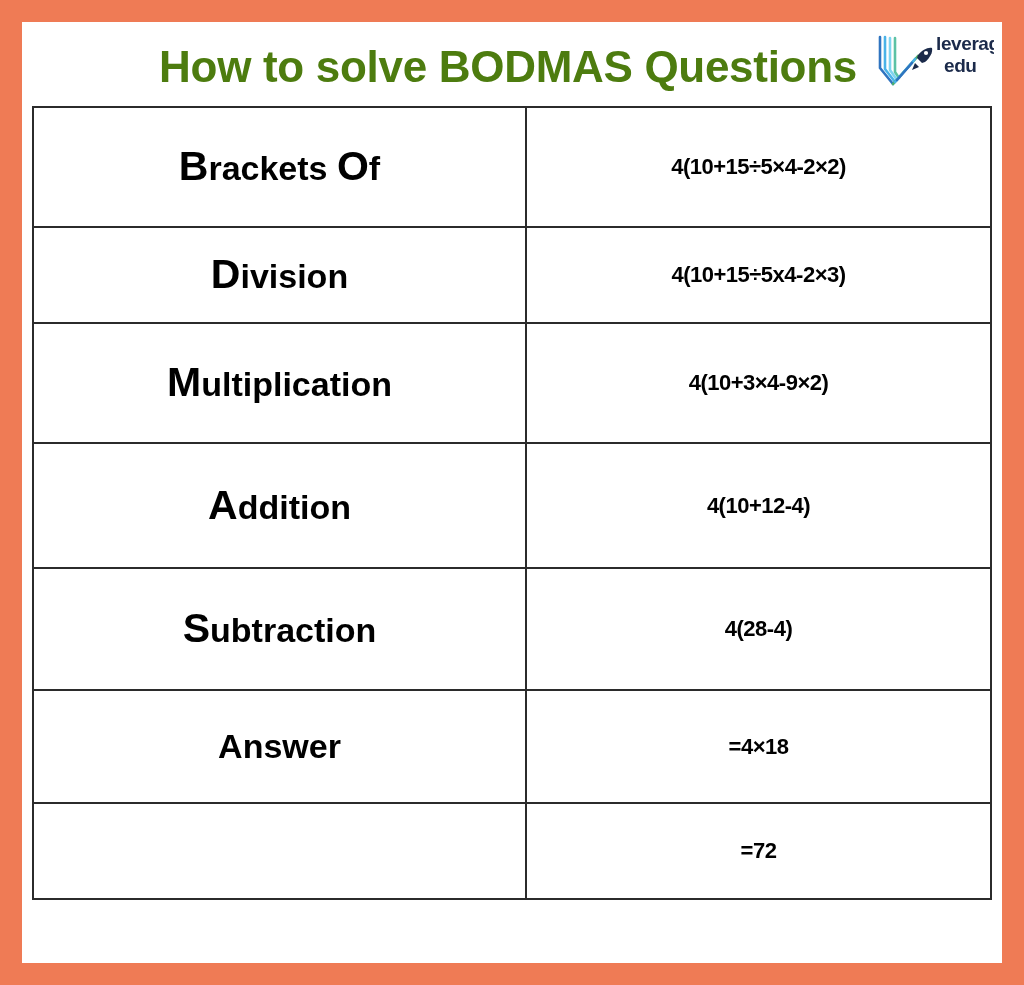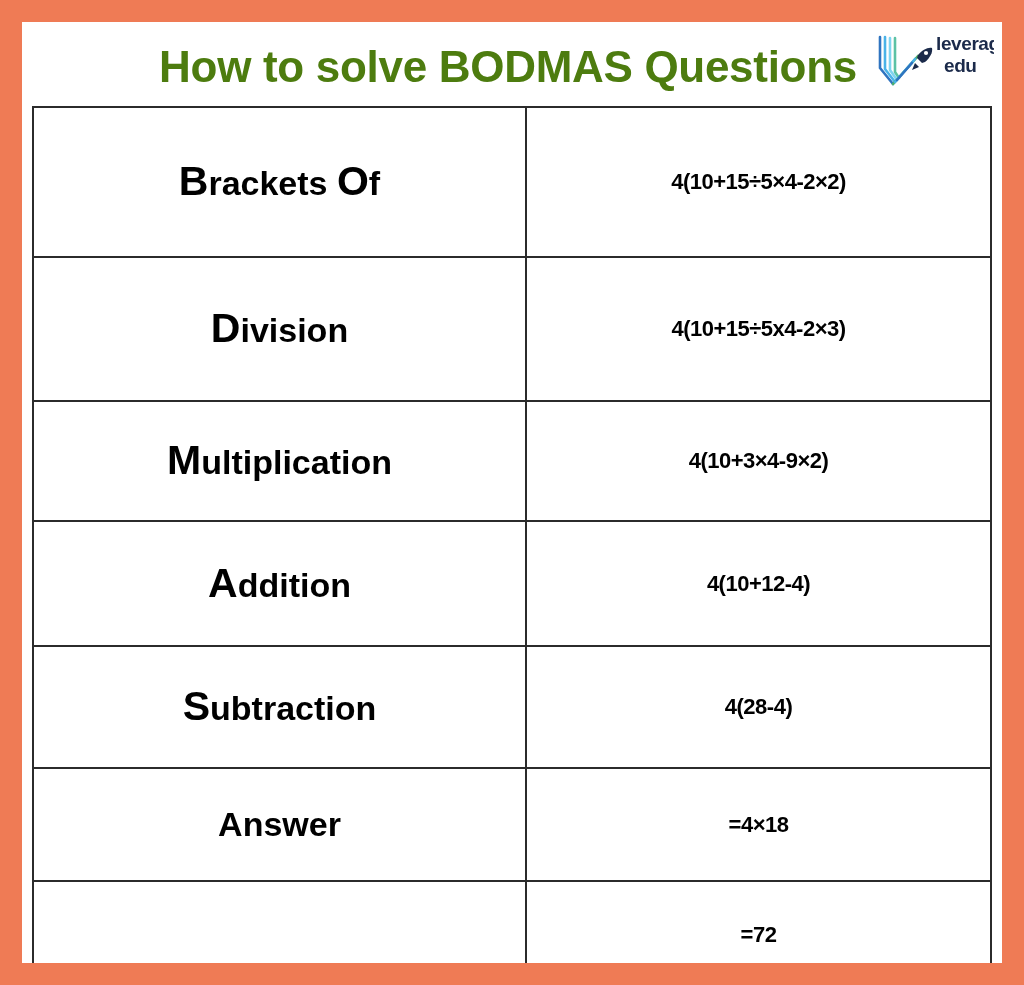--- a/index.html
+++ b/index.html
@@ -77,27 +77,27 @@
   .step-text .lead {
     font-size: 41px;
   }
   .expr-text {
     font-size: 22px;
     line-height: 1.15;
     font-weight: bold;
     white-space: nowrap;
     letter-spacing: -0.5px;
   }
-  .r1 td { height: 150px; border-radius: 14px; }
-  .r2 td { height: 144px; }
+  .r1 td { height: 120px; border-radius: 14px; }
+  .r2 td { height: 96px; }
   .r3 td { height: 120px; }
   .r4 td { height: 125px; }
   .r5 td { height: 122px; }
   .r6 td { height: 113px; margin-top: 36px; }
-  .r7 td { height: 107px; }
+  .r7 td { height: 96px; }
   .empty-cell { font-size: 0; }
 </style>
 </head>
 <body>
 
 <div id="page">
 
   <div id="header">
     <div id="page-title">How to solve BODMAS Questions</div>
 

